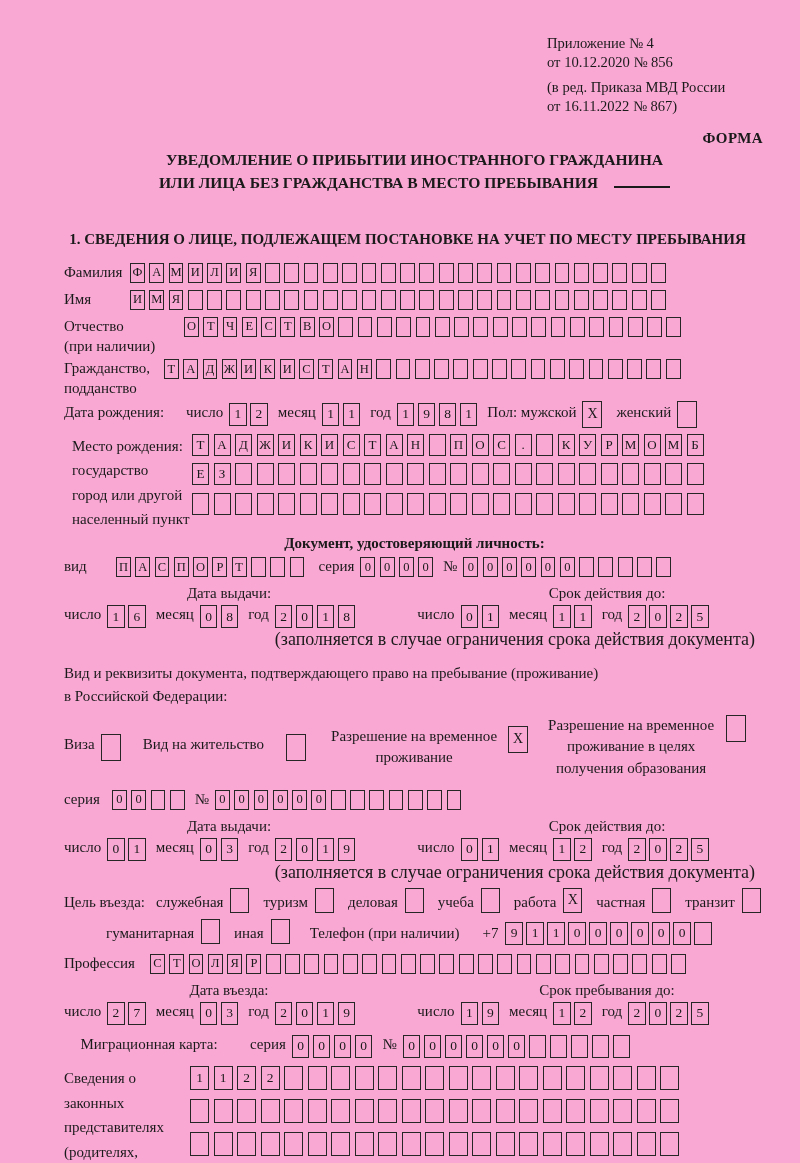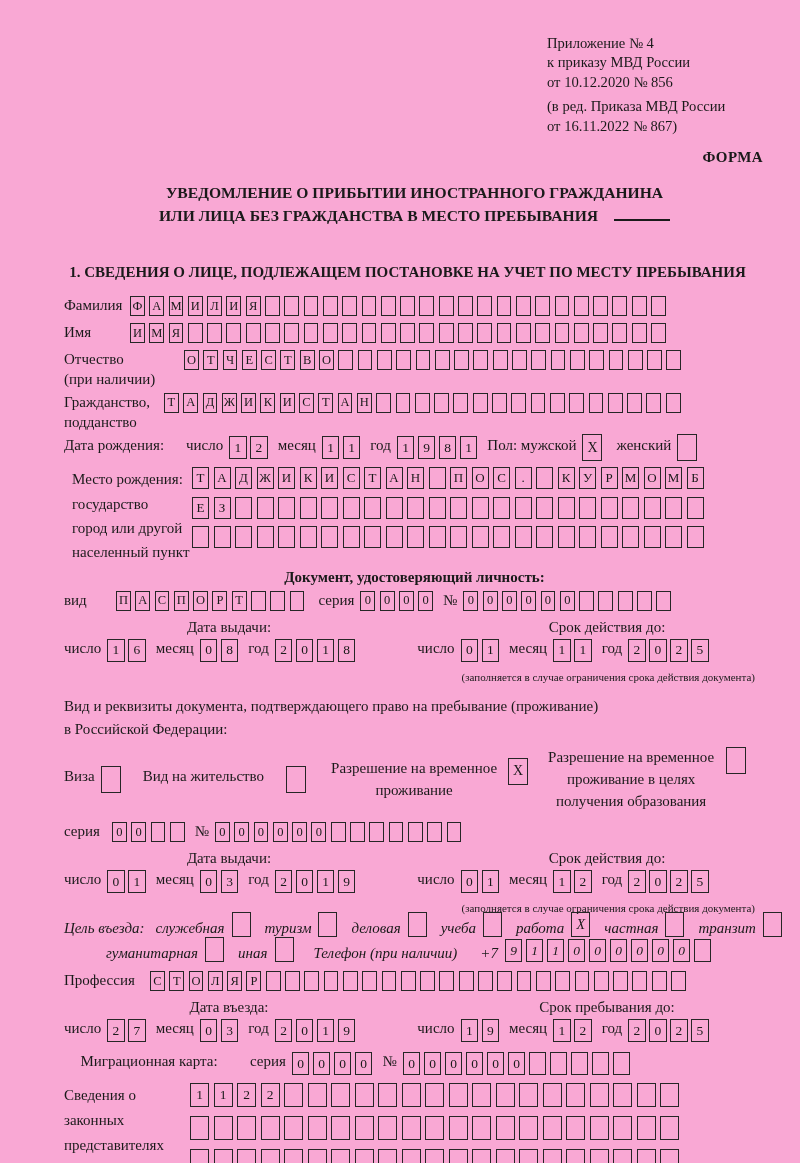--- a/index.html
+++ b/index.html
@@ -6,21 +6,21 @@
   html,body { margin:0; padding:0; background:#e8e8e8; }
   .page {
     width:800px; height:1163px; margin:0 auto; background:#f9a8d4;
     padding:34px 35px 0 64px;
     font-family:"Liberation Serif","DejaVu Serif",serif;
     color:#1a1a1a; font-size:15px; position:relative; overflow:hidden;
   }
   .hdr { margin-left:auto; width:218px; line-height:1.33; font-size:14.6px; }
   .hdr-gap { margin-top:5px; }
   .forma { text-align:right; font-weight:bold; margin-top:13px; padding-right:2px; letter-spacing:.4px; }
-  .title { text-align:center; font-weight:bold; margin-top:15px; font-size:15.6px; line-height:1.48; }
+  .title { text-align:center; font-weight:bold; margin-top:1px; font-size:15.6px; line-height:1.48; }
   .blank-line { display:inline-block; width:56px; border-bottom:2px solid #1a1a1a; margin-left:16px; height:14px; }
   .sec1 { font-weight:bold; margin-top:37px; font-size:15px; text-align:center; white-space:nowrap; margin-left:-14px; }
 
   .frow { display:flex; align-items:flex-start; margin-top:7px; }
   .flabel { flex:none; line-height:1.32; }
   .cells { display:flex; gap:4.5px; flex:none; flex-wrap:nowrap; }
   .cell { flex:none; width:14.8px; height:20px; border:1.6px solid #262626;
           display:flex; align-items:center; justify-content:center; font-size:12.5px; }
   .cells-md .cell { width:17px; height:22px; font-size:13px; }
   .cells-lg .cell { width:19px; height:24px; font-size:13.5px; }
@@ -32,40 +32,39 @@
   .dlbl { margin:1px 6px 0 10px; flex:none; }
   .dlbl-first { margin-left:0; }
   .stack > .cells { margin-top:0; }
   .stack > .cells + .cells { margin-top:7.5px; }
   .date-heads { display:flex; margin-top:8px; }
   .dh1 { width:330px; text-align:center; flex:none; }
   .dh2 { width:330px; text-align:center; flex:none; margin-left:48px; }
   .date-row { display:flex; align-items:flex-start; margin-top:3px; }
   .dgroup { display:flex; align-items:flex-start; flex:none; }
   .dgroup2 { margin-left:62px; }
-  .note { font-size:11px; text-align:right; margin-top:9px; margin-right:10px; }
+  .note { font-size:18px; text-align:right; margin-top:1px; margin-right:10px; }
   .para { margin-top:12px; line-height:1.55; }
   .opt { display:flex; align-items:flex-start; flex:none; }
   .opt-lbl { line-height:1.45; }
   .opt-lbl-c { text-align:center; }
   .opt .cb { margin-left:10px; margin-top:0; }
   .options-row { display:flex; align-items:center; margin-top:6px; }
-  .purpose-row { display:flex; align-items:flex-end; margin-top:2px;font-style:italic; }
+  .purpose-row { display:flex; align-items:center; margin-top:9px; }
   .purpose-row .cb { width:19px; height:25px; }
   .pw { margin:1px 7px 0 14px; flex:none; }
   .pw-first { margin-left:0; }
 </style>
 </head>
 <body>
 
 <div class="page">
 
   <div class="hdr">
     <div>Приложение № 4</div>
-    <div>к приказу МВД России</div>
     <div>от 10.12.2020 № 856</div>
     <div class="hdr-gap">(в ред. Приказа МВД России</div>
     <div>от 16.11.2022 № 867)</div>
   </div>
   <div class="forma">ФОРМА</div>
 
   <div class="title">
     <div>УВЕДОМЛЕНИЕ О ПРИБЫТИИ ИНОСТРАННОГО ГРАЖДАНИНА</div>
     <div><span>ИЛИ ЛИЦА БЕЗ ГРАЖДАНСТВА В МЕСТО ПРЕБЫВАНИЯ</span><span class="blank-line"></span></div>
   </div>

